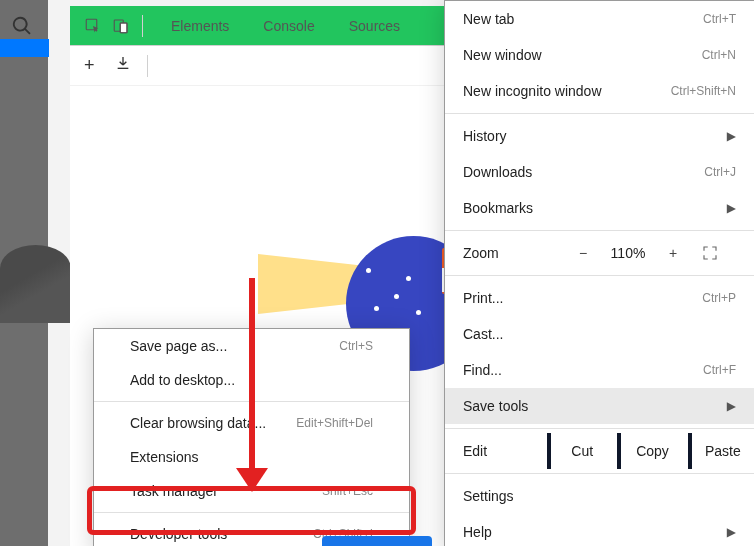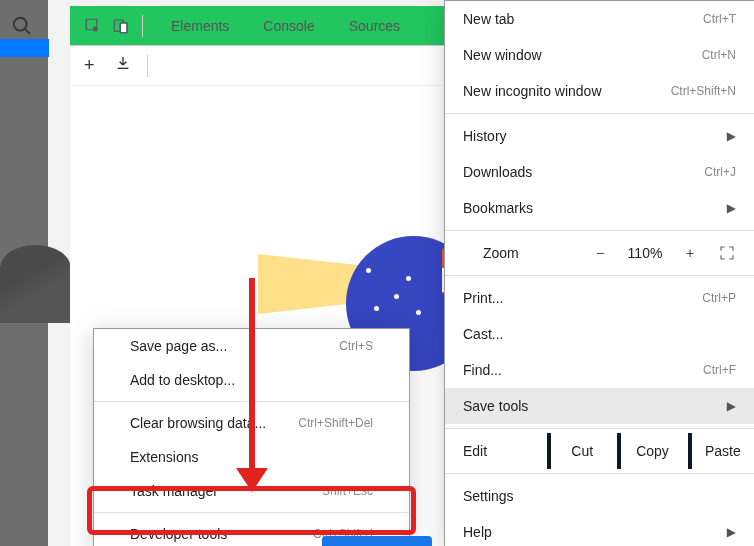--- a/index.html
+++ b/index.html
@@ -73,21 +73,21 @@
     box-shadow:0 4px 24px rgba(0,0,0,0.18);
   }
   .m-row { display:flex; align-items:center; height:36px; padding:0 18px;
      color:#222; font-size:14px; }
   .m-row.has-shortcut { justify-content:space-between; }
   .m-row .shortcut { color:#888; font-size:12px;}
   .m-row .chev { color:#555; font-size:12px;}
   .m-sep { height:1px; background:#e0e0e0; margin:4px 0;}
   .m-highlight { background:#e9e9e9;}
   .m-row.zoom { justify-content:flex-start; gap:0;}
-  .m-row.zoom .label{width:100px;margin-left:20px;}
+  .m-row.zoom .label{width:100px;}
   .zoom-box{display:flex;align-items:center;}
   .zoom-btn{width:40px;text-align:center;color:#444;}
   .zoom-val{width:50px;text-align:center;}
   .fs-icon{margin-left:8px;width:18px;height:18px;}
   .fs-icon svg{width:18px;height:18px;stroke:#666;fill:none;stroke-width:1.5;}
   .m-row.edit{justify-content:flex-start;gap:4px;padding-right:0;}
   .m-row.edit .label{width:80px;}
   .edit-cell{flex:1;text-align:center;height:36px;line-height:36px;border-left:4px solid #0f172a;}
 
   
@@ -251,21 +251,21 @@
   <div class="m-row has-shortcut">
     <span>Save page as...</span>
     <span class="shortcut">Ctrl+S</span>
   </div>
   <div class="m-row">
     <span>Add to desktop...</span>
   </div>
   <div class="m-sep"></div>
   <div class="m-row has-shortcut">
     <span>Clear browsing data...</span>
-    <span class="shortcut">Ctrl+Shift+Del</span>
+    <span class="shortcut">Edit+Shift+Del</span>
   </div>
   <div class="m-row">
     <span>Extensions</span>
   </div>
   <div class="m-row has-shortcut">
     <span>Task manager</span>
     <span class="shortcut">Shift+Esc</span>
   </div>
   <div class="m-sep"></div>
   <div class="m-row has-shortcut">

